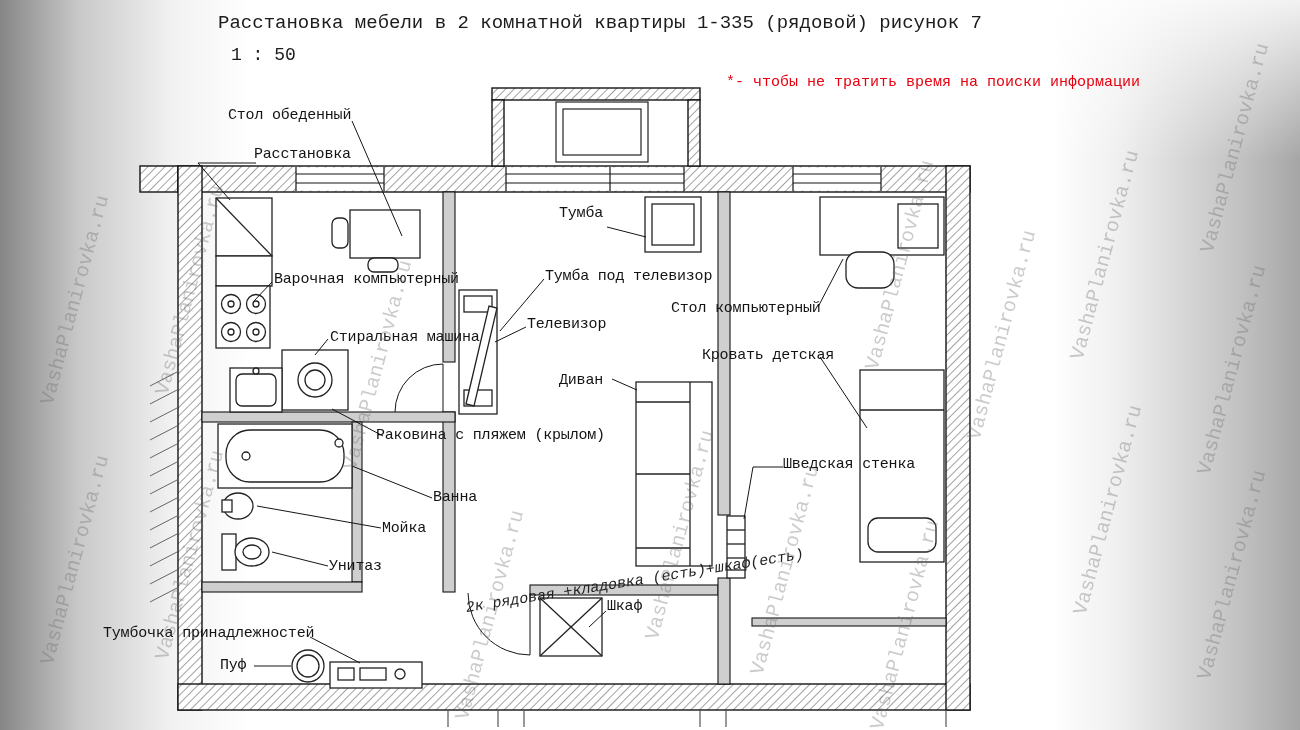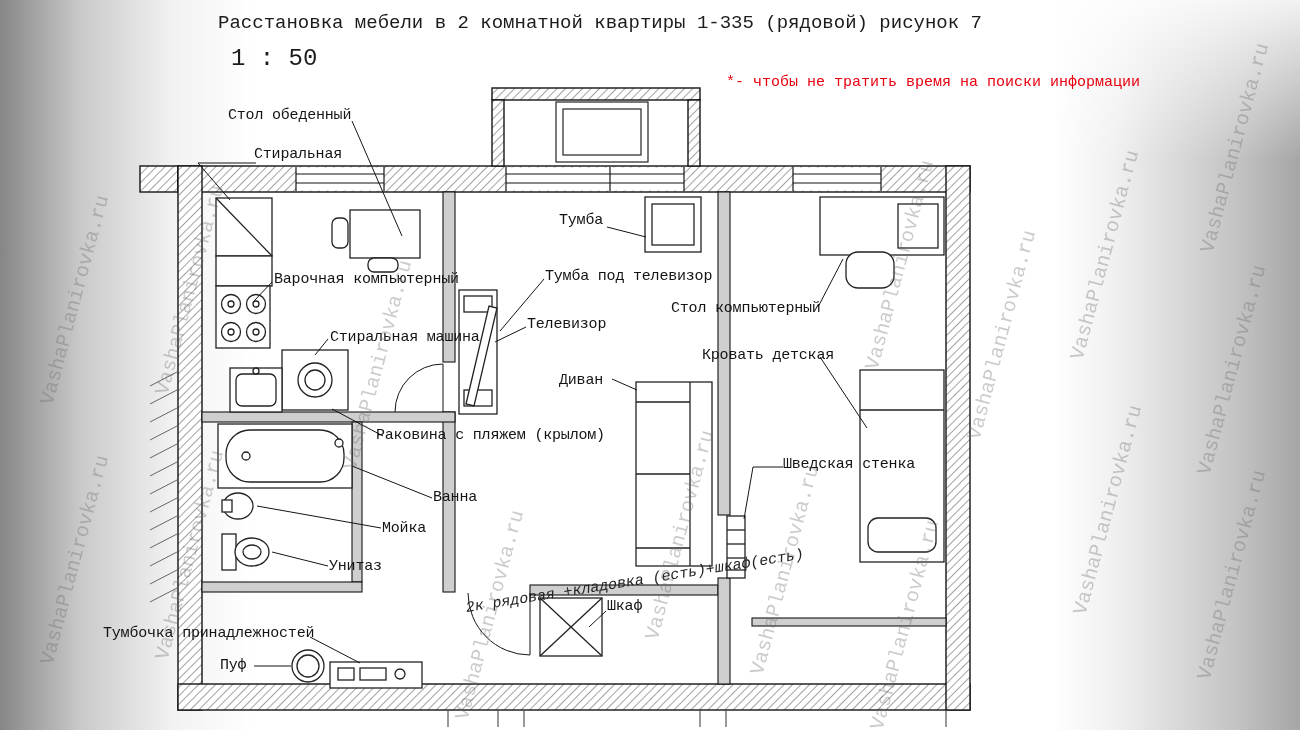--- a/index.html
+++ b/index.html
@@ -7,21 +7,21 @@
     position:relative;width:1300px;height:730px;overflow:hidden;
     font-family:Liberation Mono, monospace;
     background:linear-gradient(90deg,#868686 0%,#c9c9c9 6%,#f2f2f2 13%,#ffffff 19%,#ffffff 79%,#efefef 84%,#c2c2c2 93%,#979797 100%);
     padding-left:32px;
   }
   .top-right-fade{position:absolute;left:1000px;top:0;width:300px;height:160px;
     background:linear-gradient(180deg,rgba(255,255,255,0.85) 0%,rgba(255,255,255,0) 100%);}
   .plan-svg{position:absolute;left:0;top:0;}
   .title{position:absolute;left:150px;top:12px;width:900px;text-align:center;
     font-size:19px;color:#1c1c1c;}
-  .scale{position:absolute;left:231px;top:45px;font-size:24px;color:#1c1c1c;}
+  .scale{position:absolute;left:231px;top:45px;font-size:18px;color:#1c1c1c;}
   .red-block{position:absolute;left:726px;top:35px;color:#e8000f;font-size:15px;line-height:19px;white-space:pre;}
   .red-series{position:absolute;left:726px;top:115px;color:#e8000f;font-size:15px;font-weight:bold;white-space:pre;}
   .label{position:absolute;font-size:15px;color:#141414;white-space:nowrap;letter-spacing:-0.2px;text-align:right;}
   .hand-note{position:absolute;left:466px;top:600px;font-size:15px;font-style:italic;color:#222;
     transform:rotate(-9deg);transform-origin:left center;white-space:nowrap;}
   .wm{position:absolute;color:rgba(105,105,105,0.35);font-size:20px;white-space:nowrap;
     transform:translate(-50%,-50%) rotate(-75deg);pointer-events:none;}
 </style>
 </head>
 <body>
@@ -248,30 +248,30 @@
   </svg>
 
   <div class="title">Расстановка мебели в 2 комнатной квартиры 1-335 (рядовой) рисунок 7</div>
   <div class="scale">1 : 50</div>
 
   <div class="red-block">
     <div>*- чтобы не тратить время на поиски информации</div>
   </div>
 
   <div class="label" style="left:228px;top:107px">Стол обеденный</div>
-  <div class="label" style="left:254px;top:146px">Стиральная</div>
+  <div class="label" style="left:254px;top:146px">Расстановка</div>
   <div class="label" style="left:274px;top:271px">Варочная компьютерный</div>
   <div class="label" style="left:330px;top:329px">Стиральная машина</div>
   <div class="label" style="left:376px;top:427px">Раковина с пляжем (крылом)</div>
   <div class="label" style="left:433px;top:489px">Ванна</div>
   <div class="label" style="left:382px;top:520px">Мойка</div>
   <div class="label" style="left:329px;top:558px">Унитаз</div>
   <div class="label" style="left:103px;top:625px">Тумбочка принадлежностей</div>
   <div class="label" style="left:220px;top:657px">Пуф</div>
-  <div class="label" style="left:559px;top:212px">Тумба</div>
+  <div class="label" style="left:559px;top:205px">Тумба</div>
   <div class="label" style="left:545px;top:268px">Тумба под телевизор</div>
   <div class="label" style="left:527px;top:316px">Телевизор</div>
   <div class="label" style="left:559px;top:372px">Диван</div>
   <div class="label" style="left:671px;top:300px">Стол компьютерный</div>
   <div class="label" style="left:702px;top:347px">Кровать детская</div>
   <div class="label" style="left:783px;top:456px">Шведская стенка</div>
   <div class="label" style="left:607px;top:598px">Шкаф</div>
 
   <div class="hand-note">2к рядовая +кладовка (есть)+шкаф(есть)</div>
 

